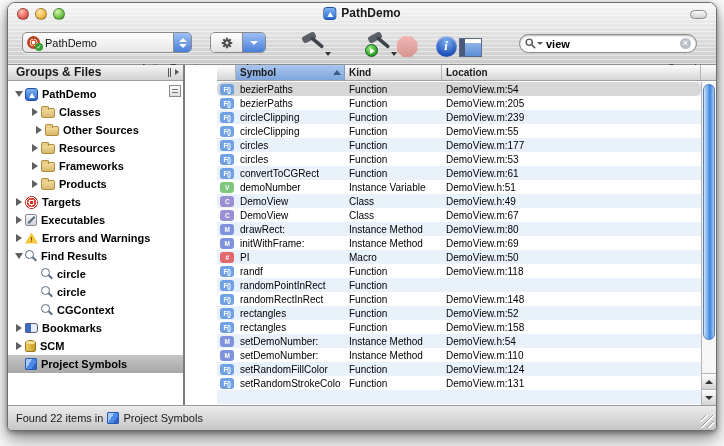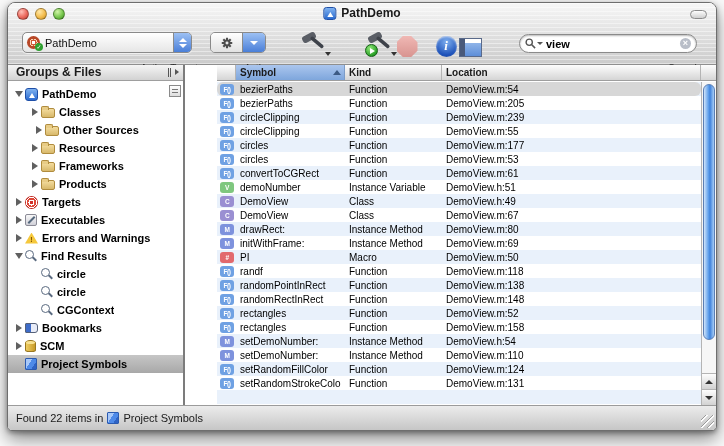--- a/index.html
+++ b/index.html
@@ -523,21 +523,20 @@
               <span class="cell c-symbol">randf</span>
               <span class="cell c-kind">Function</span>
               <span class="cell c-loc">DemoView.m:118</span>
             </div>
             <div class="trow">
               <span class="cell c-icon">
                 <span class="badge" style="background: rgb(111, 161, 227);">F()</span>
               </span>
               <span class="cell c-symbol">randomPointInRect</span>
               <span class="cell c-kind">Function</span>
-              <span class="cell c-loc">DemoView.m:138</span>
             </div>
             <div class="trow">
               <span class="cell c-icon">
                 <span class="badge" style="background: rgb(111, 161, 227);">F()</span>
               </span>
               <span class="cell c-symbol">randomRectInRect</span>
               <span class="cell c-kind">Function</span>
               <span class="cell c-loc">DemoView.m:148</span>
             </div>
             <div class="trow">

